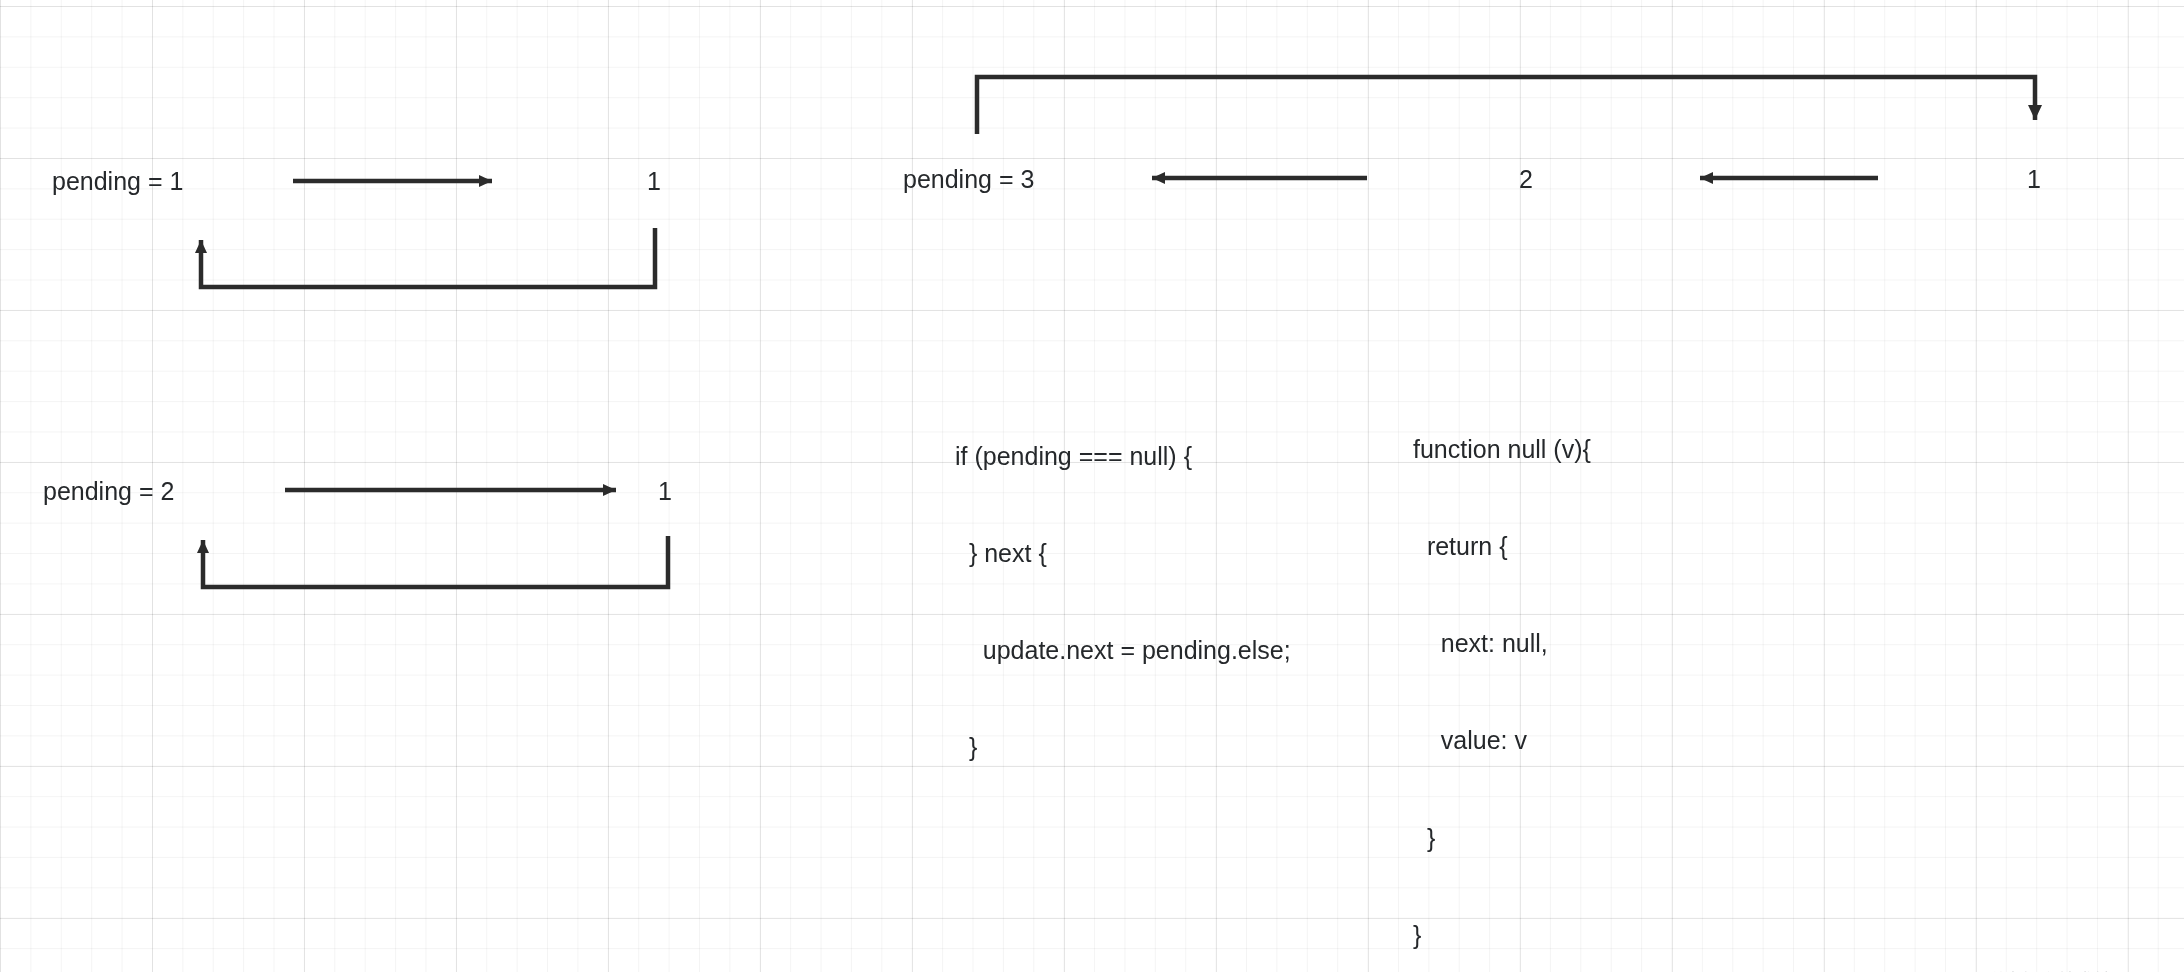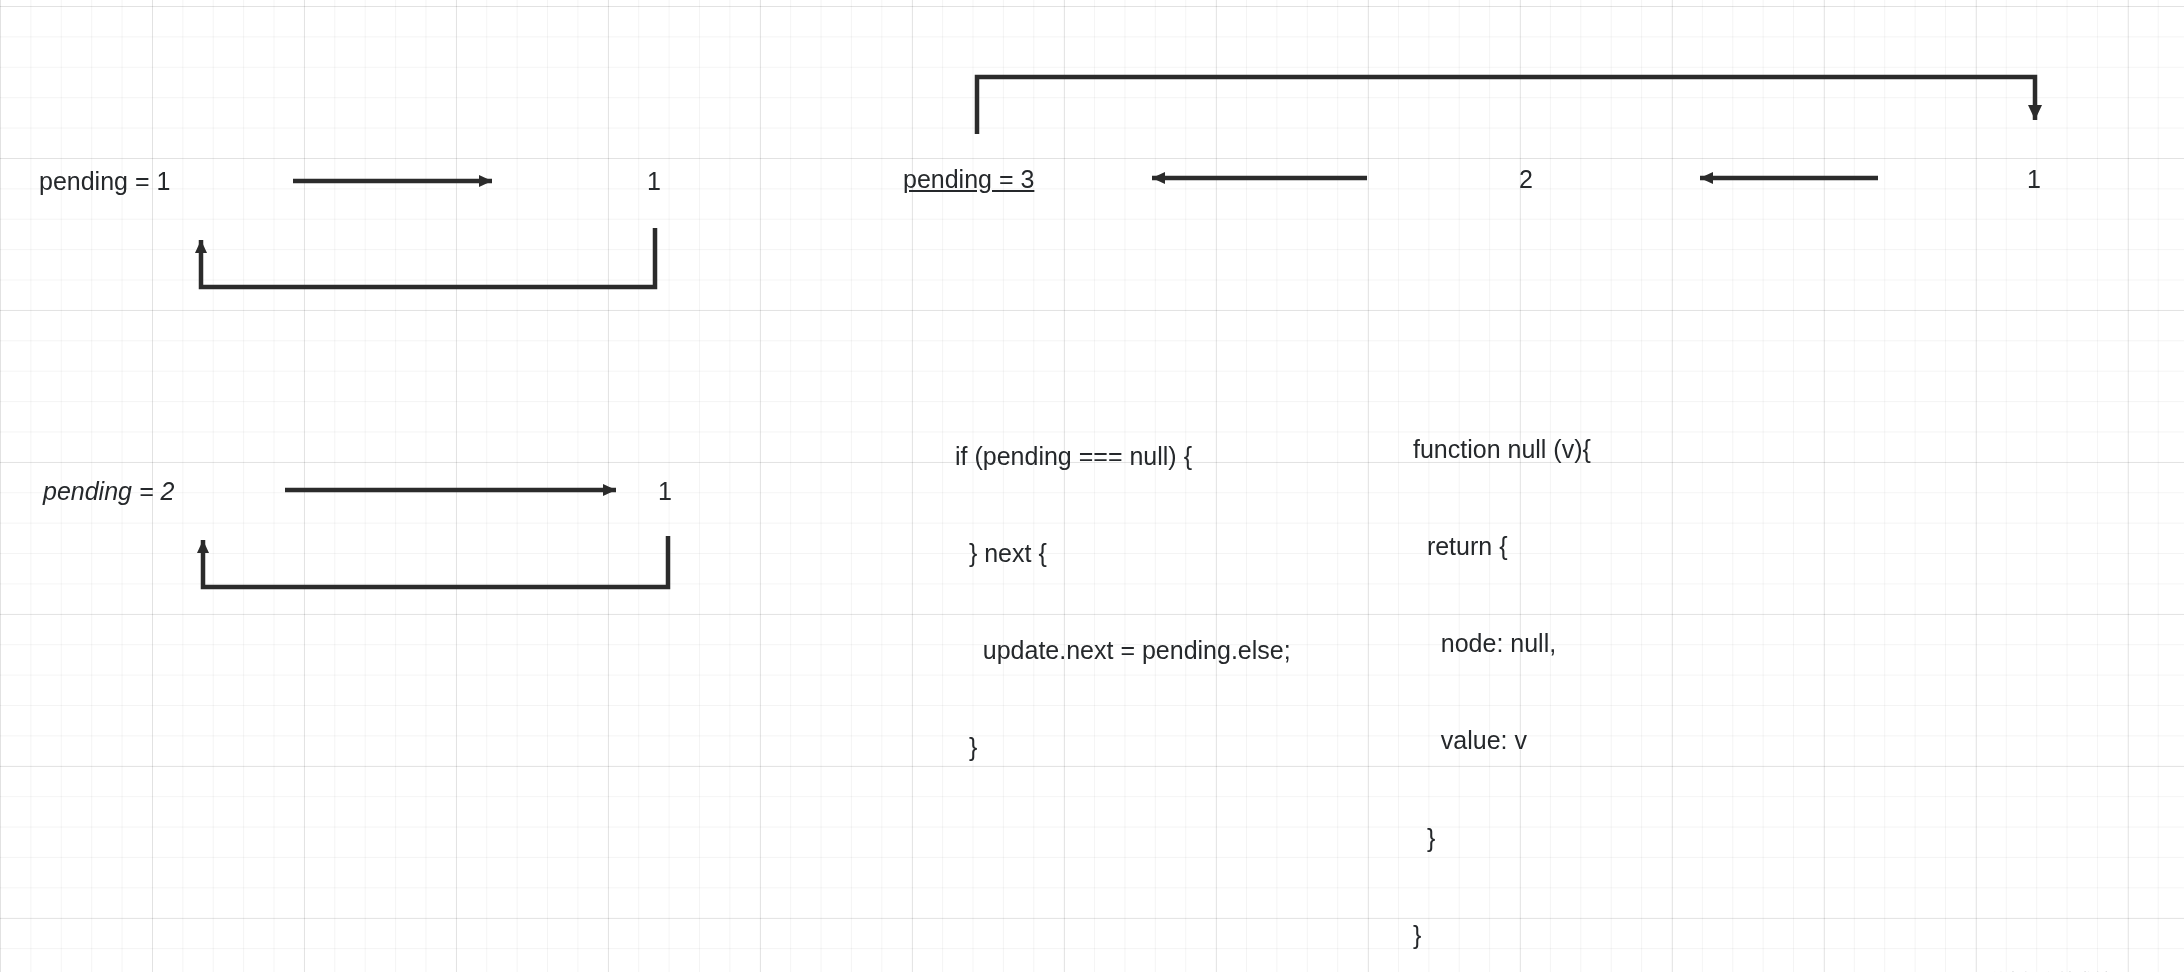--- a/index.html
+++ b/index.html
@@ -105,42 +105,42 @@
     <g>
 
       <path d="M 977,134 L 977,77 L 2035,77 L 2035,120" fill="none" stroke="#2b2b2b" stroke-width="4.5" stroke-linejoin="miter" marker-end="url(#ah-down)"></path>
 
       <line x1="1367" y1="178" x2="1152" y2="178" stroke="#2b2b2b" stroke-width="4.5" marker-end="url(#ah-left)"></line>
 
       <line x1="1878" y1="178" x2="1700" y2="178" stroke="#2b2b2b" stroke-width="4.5" marker-end="url(#ah-left)"></line>
     </g>
   </svg>
 
-  <div class="lbl" style="left:39px; top:169px;">pending = 1</div>
+  <div class="lbl" style="left:52px; top:169px;">pending = 1</div>
   <div class="node-num" style="left:647px; top:169px;">1</div>
 
-  <div class="lbl" style="left:43px; top:479px;font-style:italic;">pending = 2</div>
+  <div class="lbl" style="left:43px; top:479px;">pending = 2</div>
   <div class="node-num" style="left:658px; top:479px;">1</div>
 
-  <div class="lbl" style="left:903px; top:167px;text-decoration:underline;">pending = 3</div>
+  <div class="lbl" style="left:903px; top:167px;">pending = 3</div>
   <div class="node-num" style="left:1519px; top:167px;">2</div>
   <div class="node-num" style="left:2027px; top:167px;">1</div>
 
   <div class="codeblock" style="left:955px; top:375px;">
     <span class="codeline">if (pending === null) {</span>
     <span class="codeline">  } next {</span>
     <span class="codeline">    update.next = pending.else;</span>
     <span class="codeline">  }</span>
     
   </div>
 
   <div class="codeblock" style="left:1413px; top:368px;">
     <span class="codeline">function null (v){</span>
     <span class="codeline">  return {</span>
-    <span class="codeline">    node: null,</span>
+    <span class="codeline">    next: null,</span>
     <span class="codeline">    value: v</span>
     <span class="codeline">  }</span>
     <span class="codeline">}</span>
     
     
     
     
     
     
     

